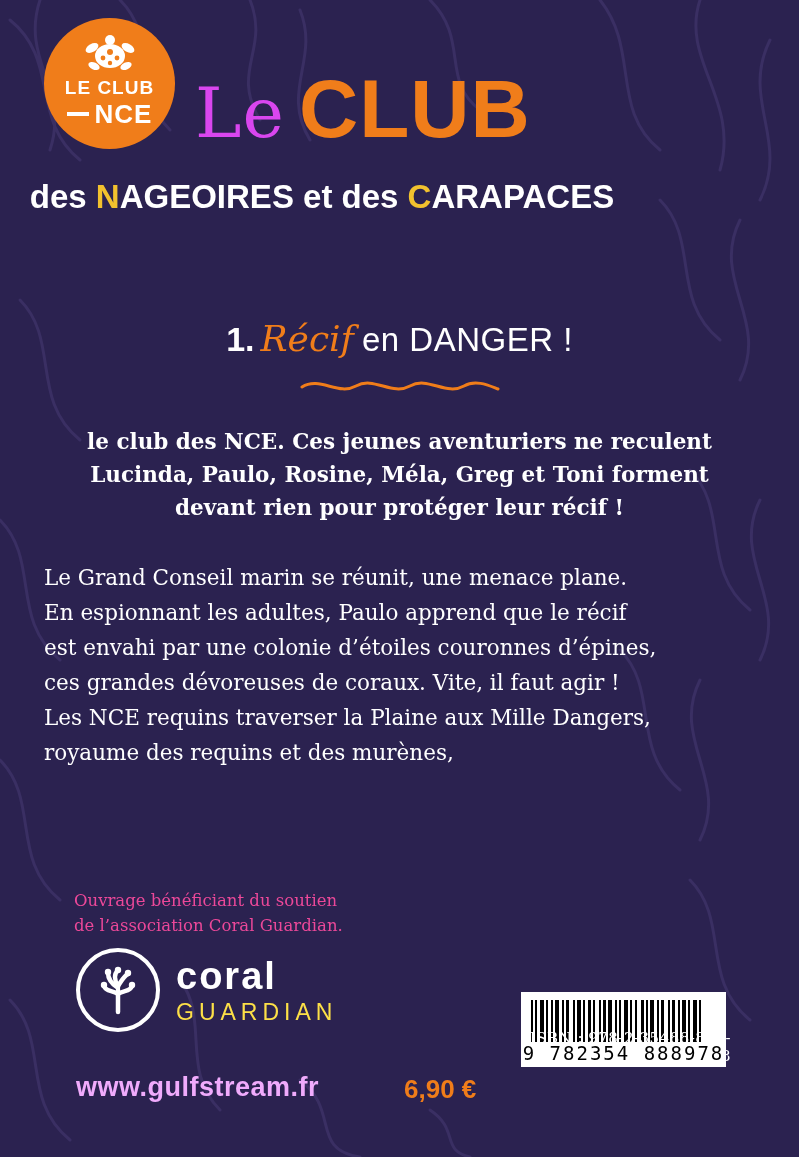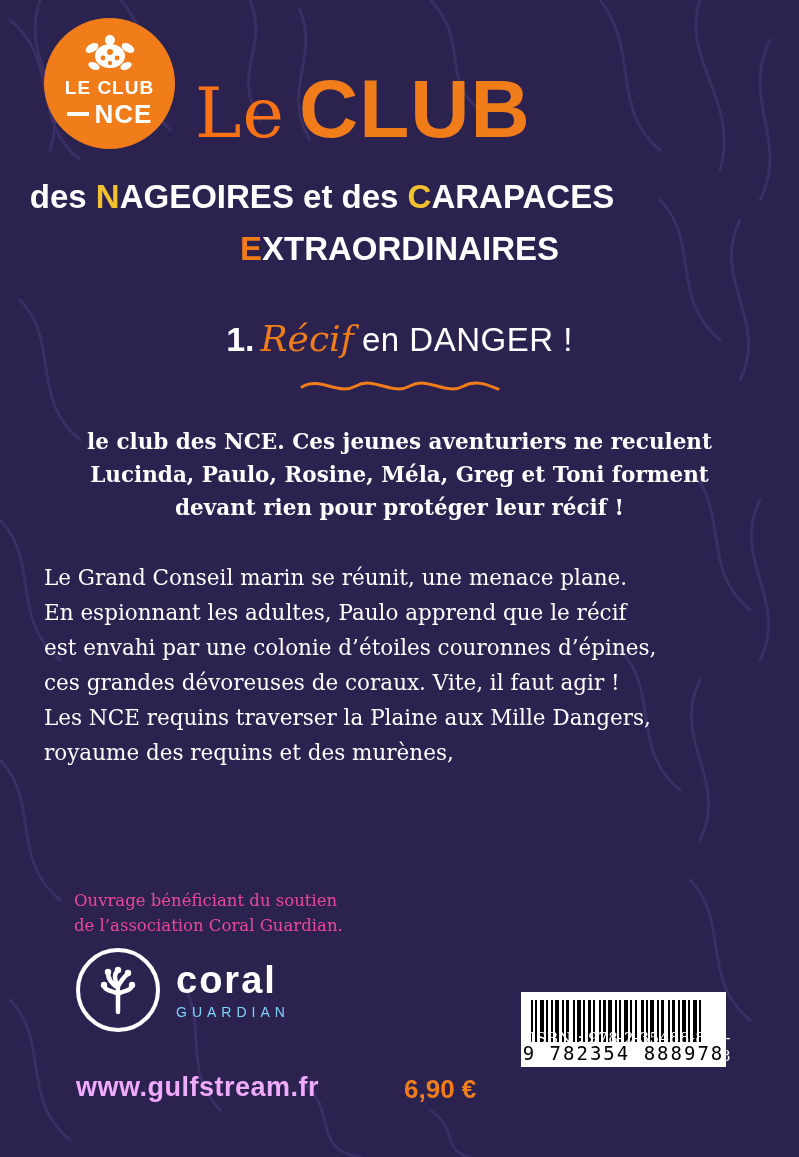--- a/index.html
+++ b/index.html
@@ -79,21 +79,21 @@
   
   .title-main {
     position: absolute;
     left: 195px;
     top: 62px;
     white-space: nowrap;
   }
   .title-le {
     font-family: "DejaVu Serif", serif;
     font-size: 70px;
-    color: #f97316;
+    color: #d946ef;
     font-weight: 300;
     letter-spacing: 1px;
   }
   .title-club {
     font-size: 82px;
     color: #f07d1a;
     font-weight: bold;
     letter-spacing: 1px;
     margin-left: 14px;
   }
@@ -213,22 +213,22 @@
     box-sizing: border-box;
   }
   .cg-text-coral {
     color: #ffffff;
     font-size: 38px;
     font-weight: bold;
     letter-spacing: 2px;
     line-height: 1;
   }
   .cg-text-guardian {
-    color: #7dd3fc;
-    font-size: 14px;
+    color: #fde047;
+    font-size: 23px;
     letter-spacing: 5px;
     line-height: 1;
     margin-top: 6px;
     text-align: right;
   }
 
   
   .website {
     position: absolute;
     left: 76px;
@@ -346,23 +346,20 @@
   </div>
 
   <div class="title-main">
     <span class="title-le">Le</span><span class="title-club">CLUB</span>
   </div>
 
   <div class="title-sub1">
     <span>des </span><span class="cap-y">N</span><span>AGEOIRES</span><span> et des </span><span class="cap-y">C</span><span>ARAPACES</span>
   </div>
 
-  <div class="title-sub2">
-    <span class="cap-o">E</span><span>XTRAORDINAIRES</span>
-  </div>
 
   <div class="episode">
     <span class="ep-num">1.</span><span class="ep-script">Récif</span><span class="ep-rest">en DANGER !</span>
   </div>
 
   <svg class="squiggle" width="200" height="16" viewBox="0 0 200 16" aria-hidden="true">
     <path d="M2 9 C20 -2, 38 18, 56 8 C74 -2, 92 18, 110 8 C128 -2, 146 18, 164 8 C176 1, 190 8, 198 11" stroke="#f07d1a" stroke-width="3" fill="none" stroke-linecap="round"></path>
   </svg>
 
   <div class="blurb-bold">

